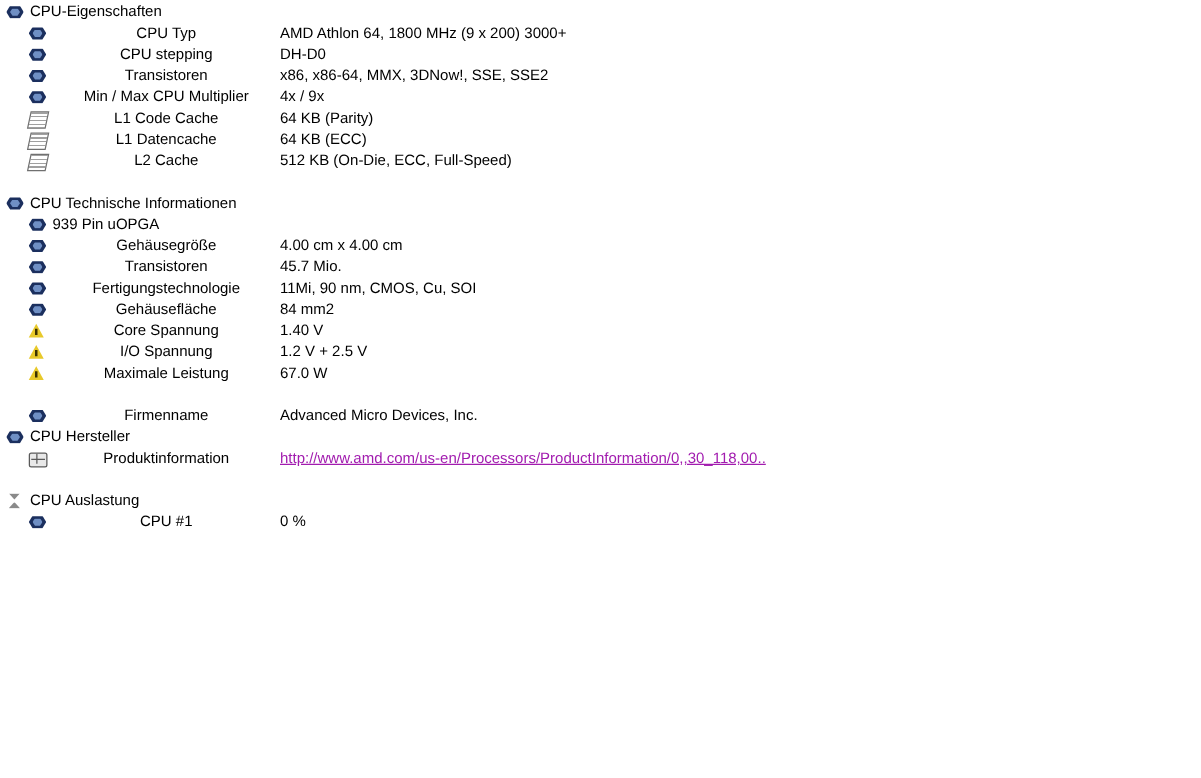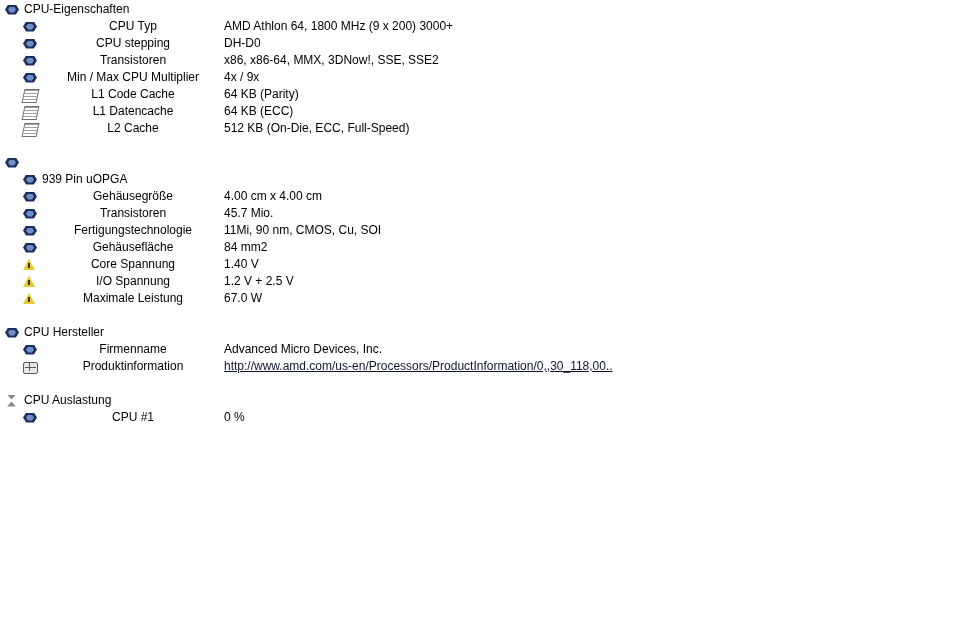--- a/index.html
+++ b/index.html
@@ -55,21 +55,21 @@
     overflow: hidden;
     text-overflow: ellipsis;
   }
   .row.group-head .label {
     width: 198px;
   }
   .value {
     flex: 0 0 auto;
   }
   .value a {
-    color: #0f172a;
+    color: #a21caf;
     text-decoration: underline;
   }
   .spacer {
     height: 17px;
   }
 
   
   
   .ico-hex {
     position: absolute;
@@ -253,20 +253,21 @@
           <span class="label">L2 Cache</span>
           <span class="value">512 KB  (On-Die, ECC, Full-Speed)</span>
         </div>
       </div>
       <div class="spacer"></div>
       <div class="group">
         <div class="row group-head">
           <span class="icon">
             <span class="ico-hex"></span>
           </span>
+          <span class="label">CPU Technische Informationen</span>
         </div>
         <div class="row item">
           <span class="icon">
             <span class="ico-hex"></span>
           </span>
           <span class="value">939 Pin uOPGA</span>
         </div>
         <div class="row item">
           <span class="icon">
             <span class="ico-hex"></span>
@@ -312,32 +313,32 @@
         <div class="row item">
           <span class="icon">
             <span class="ico-warn"></span>
           </span>
           <span class="label">Maximale Leistung</span>
           <span class="value">67.0 W</span>
         </div>
       </div>
       <div class="spacer"></div>
       <div class="group">
-        <div class="row group-head">
-          <span class="icon">
-            <span class="ico-hex"></span>
-          </span>
-          <span class="label">CPU Hersteller</span>
-        </div>
         <div class="row item">
           <span class="icon">
             <span class="ico-hex"></span>
           </span>
           <span class="label">Firmenname</span>
           <span class="value">Advanced Micro Devices, Inc.</span>
+        </div>
+        <div class="row group-head">
+          <span class="icon">
+            <span class="ico-hex"></span>
+          </span>
+          <span class="label">CPU Hersteller</span>
         </div>
         <div class="row item">
           <span class="icon">
             <span class="ico-link"></span>
           </span>
           <span class="label">Produktinformation</span>
           <span class="value"><a href="#">http://www.amd.com/us-en/Processors/ProductInformation/0,,30_118,00..</a></span>
         </div>
       </div>
       <div class="spacer"></div>

